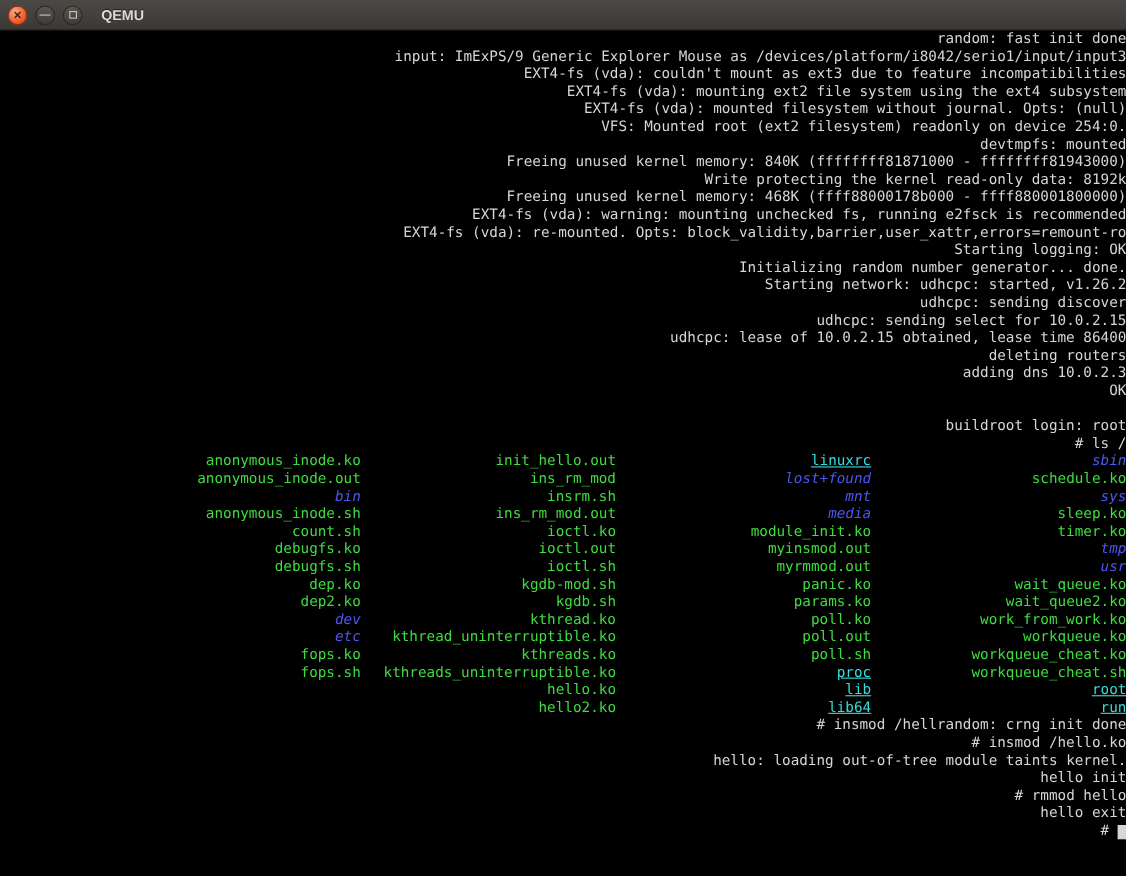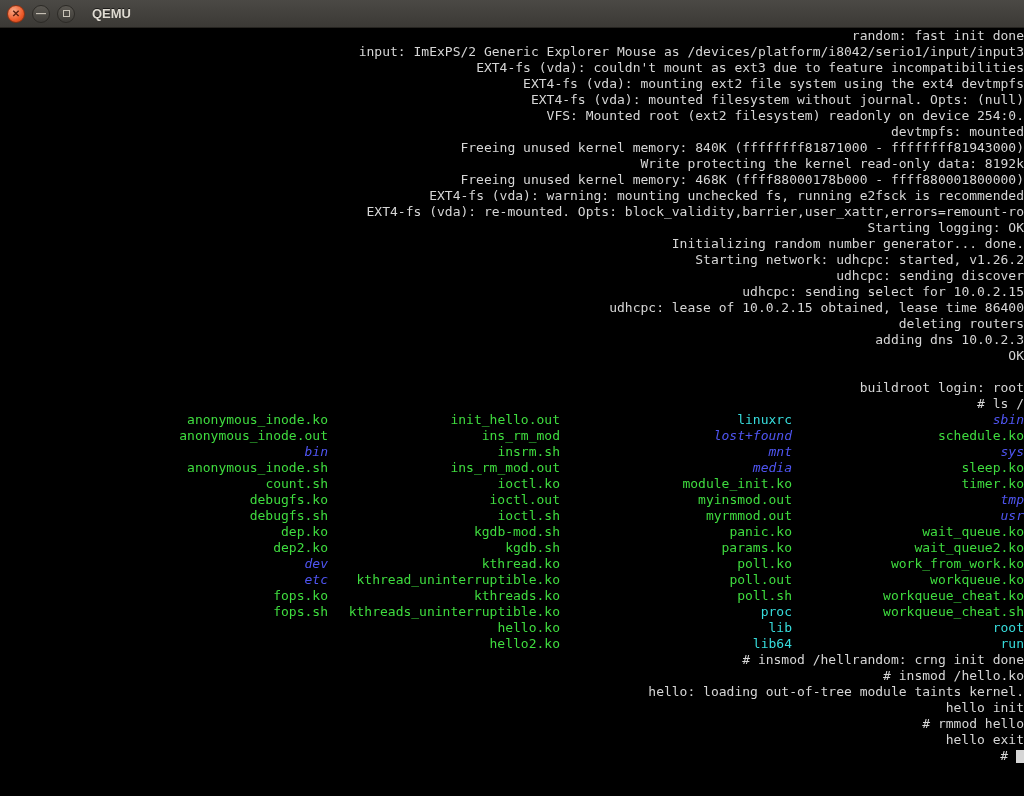--- a/index.html
+++ b/index.html
@@ -39,21 +39,21 @@
 
   .term { background:#000; height:768px; padding-left:1px;text-align:right; }
   .line {
     height:16px; line-height:16px;
     font-size:13px; letter-spacing:0;
     color:#d6d6d6; white-space:pre;
   }
   .cell { display:inline-block; width:232px; vertical-align:top; }
   .green { color:#3fdc3f; }
   .blue  { color:#4f55f2;font-style:italic; }
-  .cyan  { color:#37dcdc; }
+  .cyan  { color:#37dcdc;text-decoration:underline; }
   .cursor {
     display:inline-block; width:8px; height:13px;
     background:#d6d6d6; vertical-align:text-bottom;
   }
 </style>
 </head>
 <body>
 
 <div class="titlebar">
   <div class="wbtn close">
@@ -63,23 +63,23 @@
     <span>—</span>
   </div>
   <div class="wbtn max">
     <span></span>
   </div>
   <div class="wtitle">QEMU</div>
 </div>
 
 <div class="term" id="term">
     <div class="line">random: fast init done</div>
-    <div class="line">input: ImExPS/2 Generic Explorer Mouse as /devices/platform/i8042/serio1/input/input3</div>
+    <div class="line">input: ImExPS/9 Generic Explorer Mouse as /devices/platform/i8042/serio1/input/input3</div>
     <div class="line">EXT4-fs (vda): couldn't mount as ext3 due to feature incompatibilities</div>
-    <div class="line">EXT4-fs (vda): mounting ext2 file system using the ext4 devtmpfs</div>
+    <div class="line">EXT4-fs (vda): mounting ext2 file system using the ext4 subsystem</div>
     <div class="line">EXT4-fs (vda): mounted filesystem without journal. Opts: (null)</div>
     <div class="line">VFS: Mounted root (ext2 filesystem) readonly on device 254:0.</div>
     <div class="line">devtmpfs: mounted</div>
     <div class="line">Freeing unused kernel memory: 840K (ffffffff81871000 - ffffffff81943000)</div>
     <div class="line">Write protecting the kernel read-only data: 8192k</div>
     <div class="line">Freeing unused kernel memory: 468K (ffff88000178b000 - ffff880001800000)</div>
     <div class="line">EXT4-fs (vda): warning: mounting unchecked fs, running e2fsck is recommended</div>
     <div class="line">EXT4-fs (vda): re-mounted. Opts: block_validity,barrier,user_xattr,errors=remount-ro</div>
     <div class="line">Starting logging: OK</div>
     <div class="line">Initializing random number generator... done.</div>

